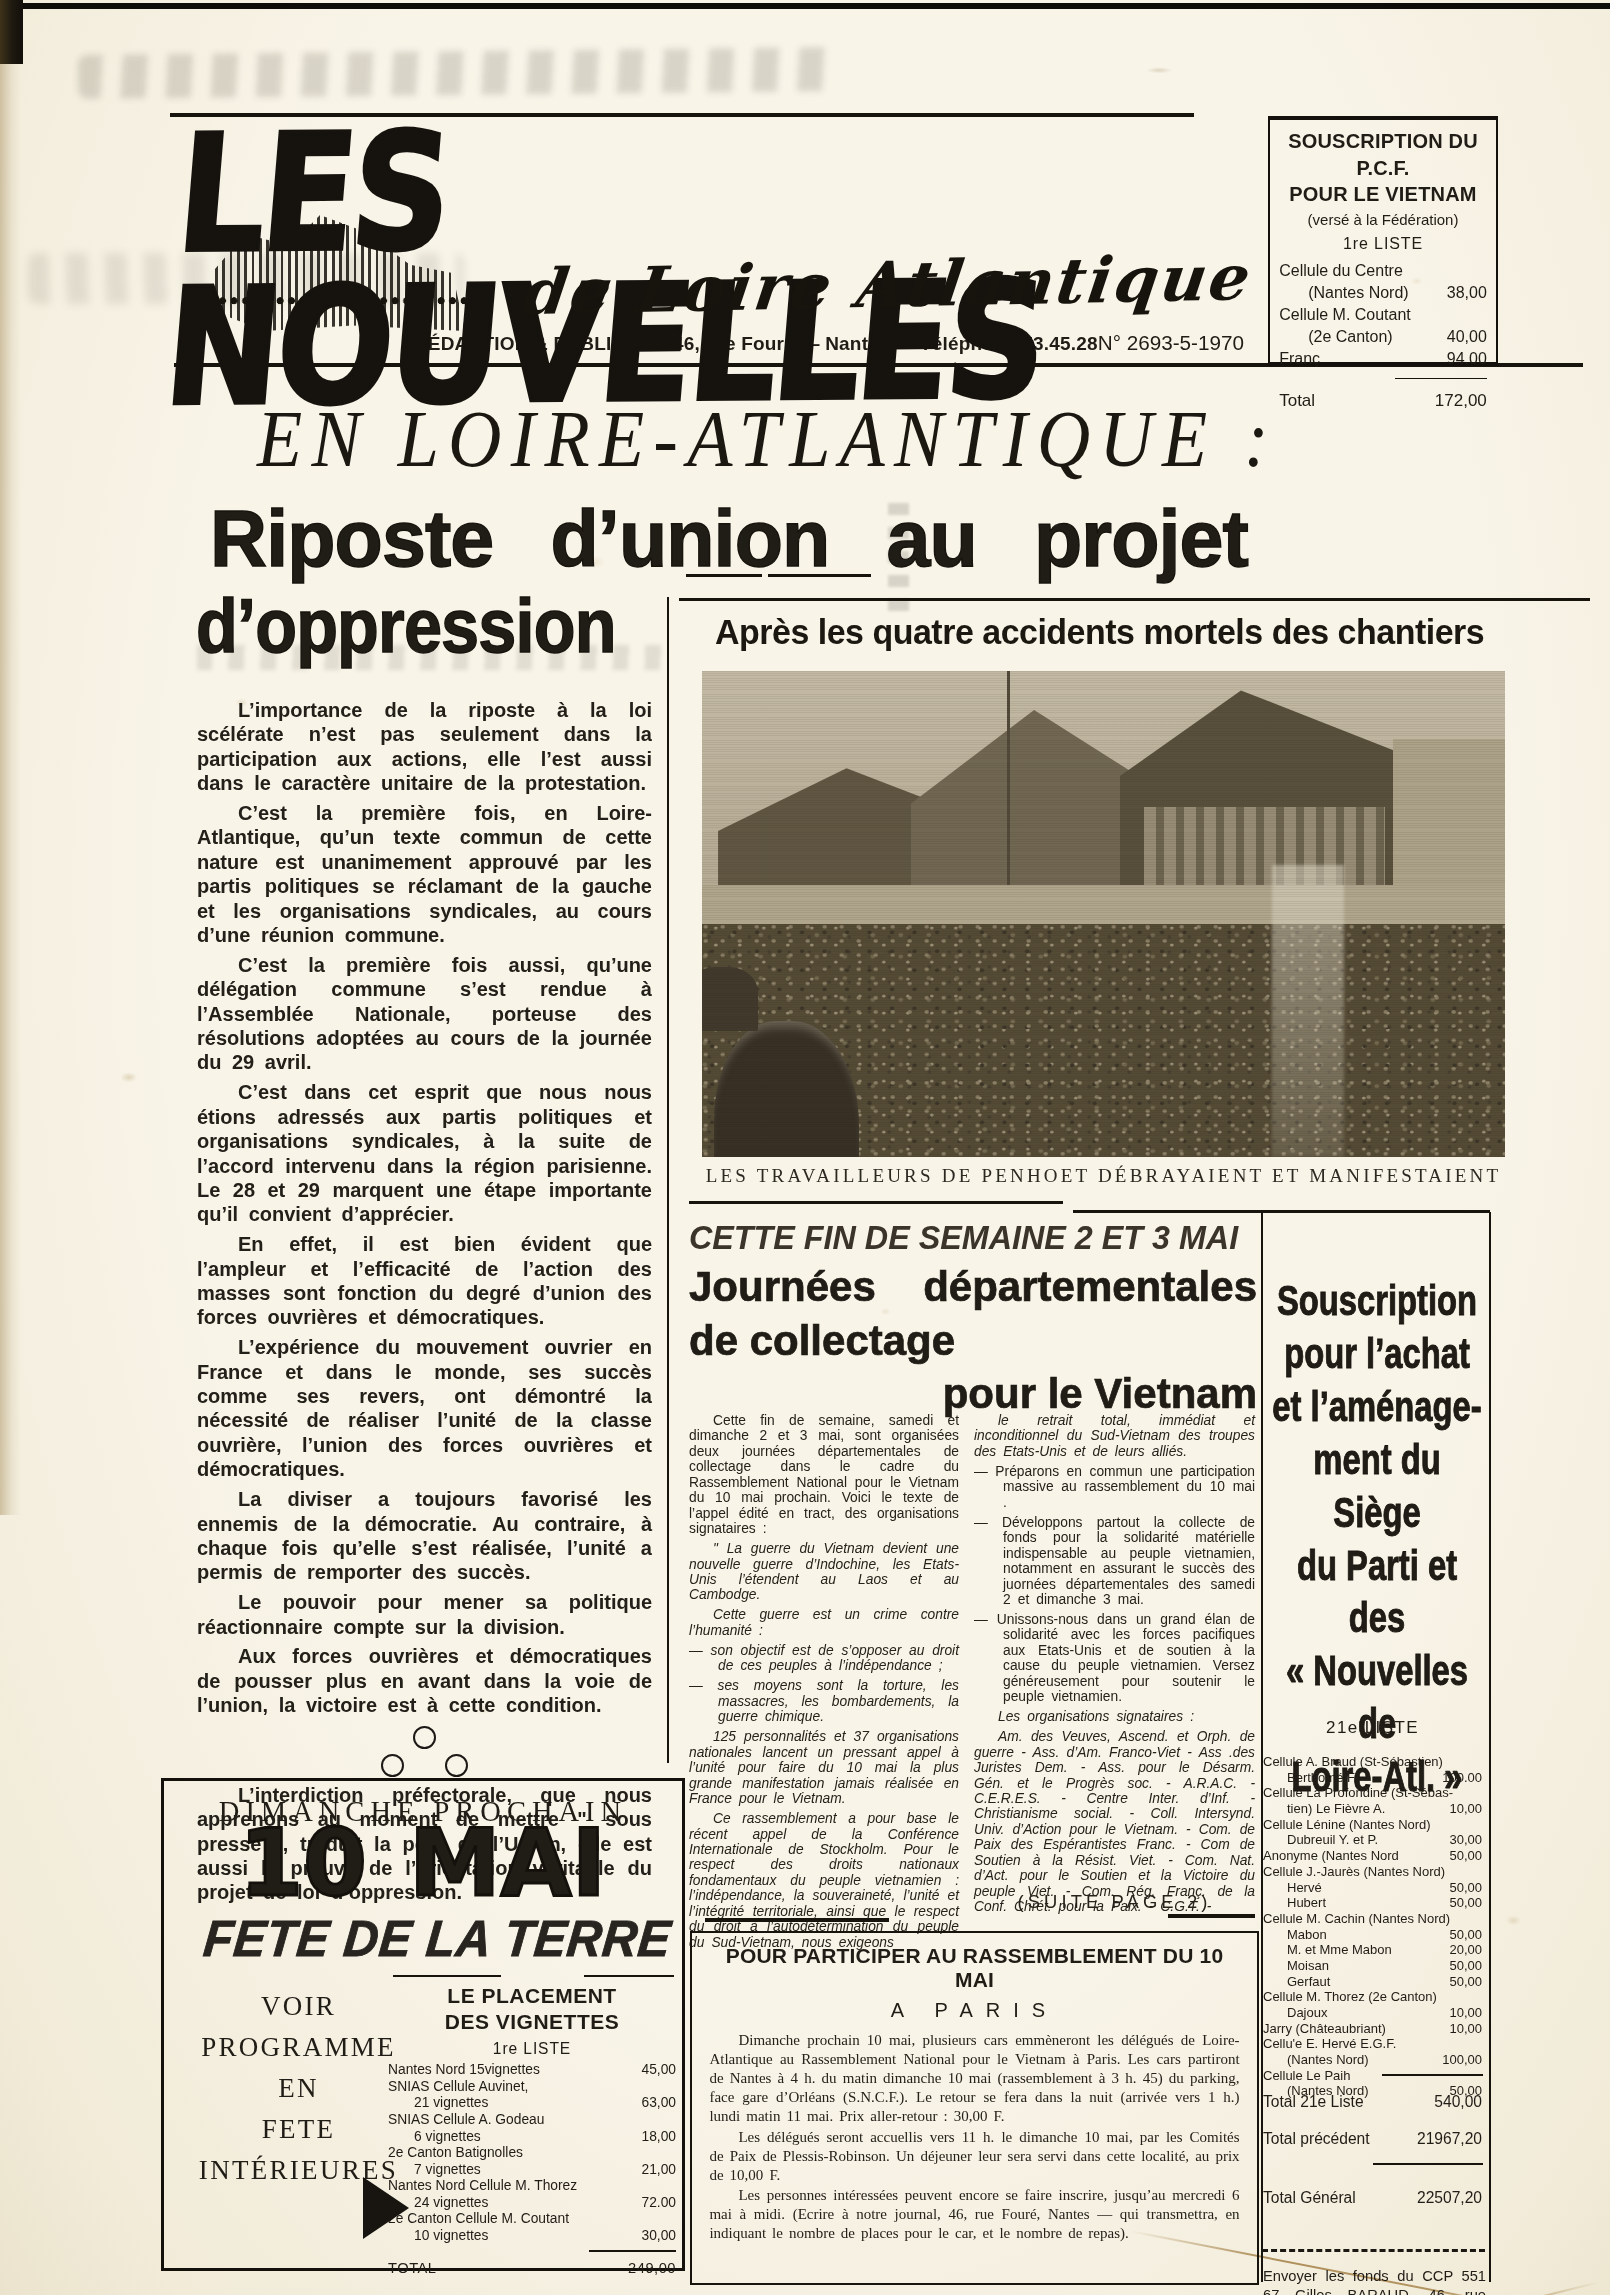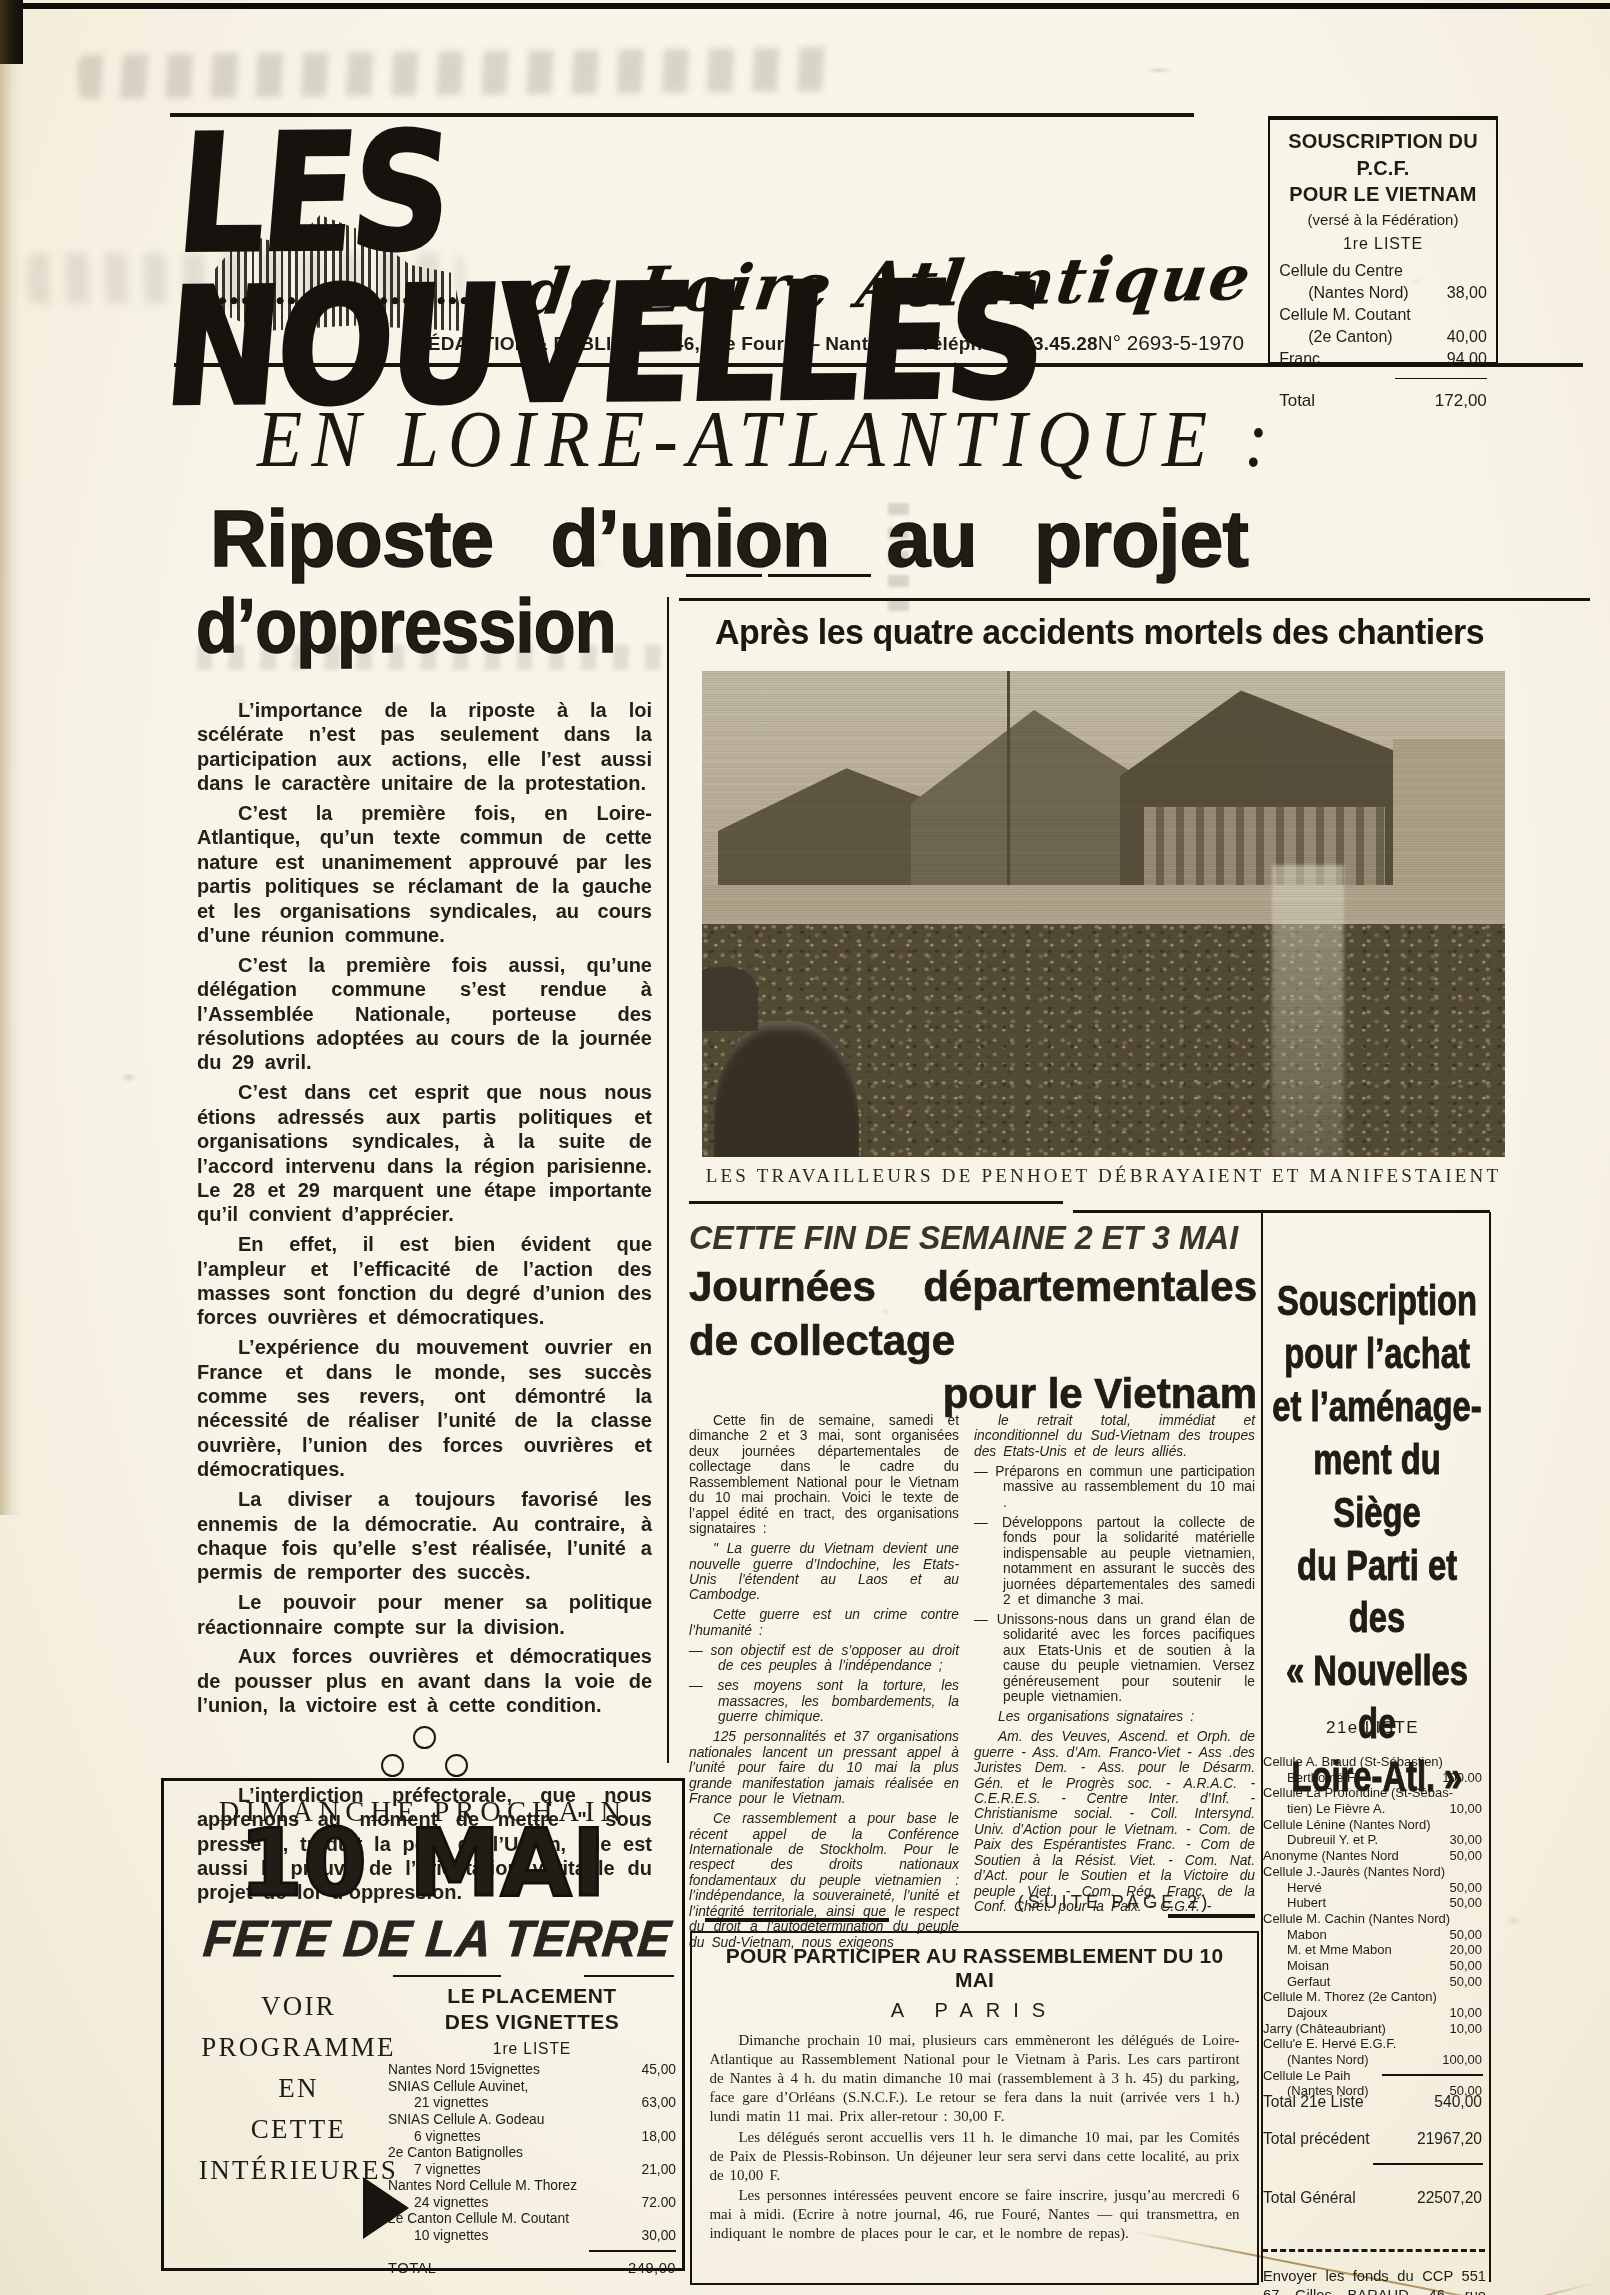--- a/index.html
+++ b/index.html
@@ -471,21 +471,21 @@
   <div class="abs fetebox"></div>
   <div class="abs fete-kicker">DIMANCHE PROCHAIN</div>
   <div class="abs fete-title">10 MAI</div>
   <div class="abs fete-sub">FETE DE LA TERRE</div>
   <div class="rule fsegA"></div>
   <div class="rule fsegB"></div>
   <div class="abs voir">
     <div>VOIR</div>
     <div>PROGRAMME</div>
     <div>EN</div>
-    <div>CETTE</div>
+    <div>FETE</div>
     <div>INTÉRIEURES</div>
   </div>
   <div class="abs placement">
     <div class="plc-t">LE PLACEMENT</div>
     <div class="plc-t">DES VIGNETTES</div>
     <div class="plc-liste">1re LISTE</div>
     <div class="plc-rows">
 
     <div class="kv">
           <span class="k">Nantes Nord 15vignettes</span>

